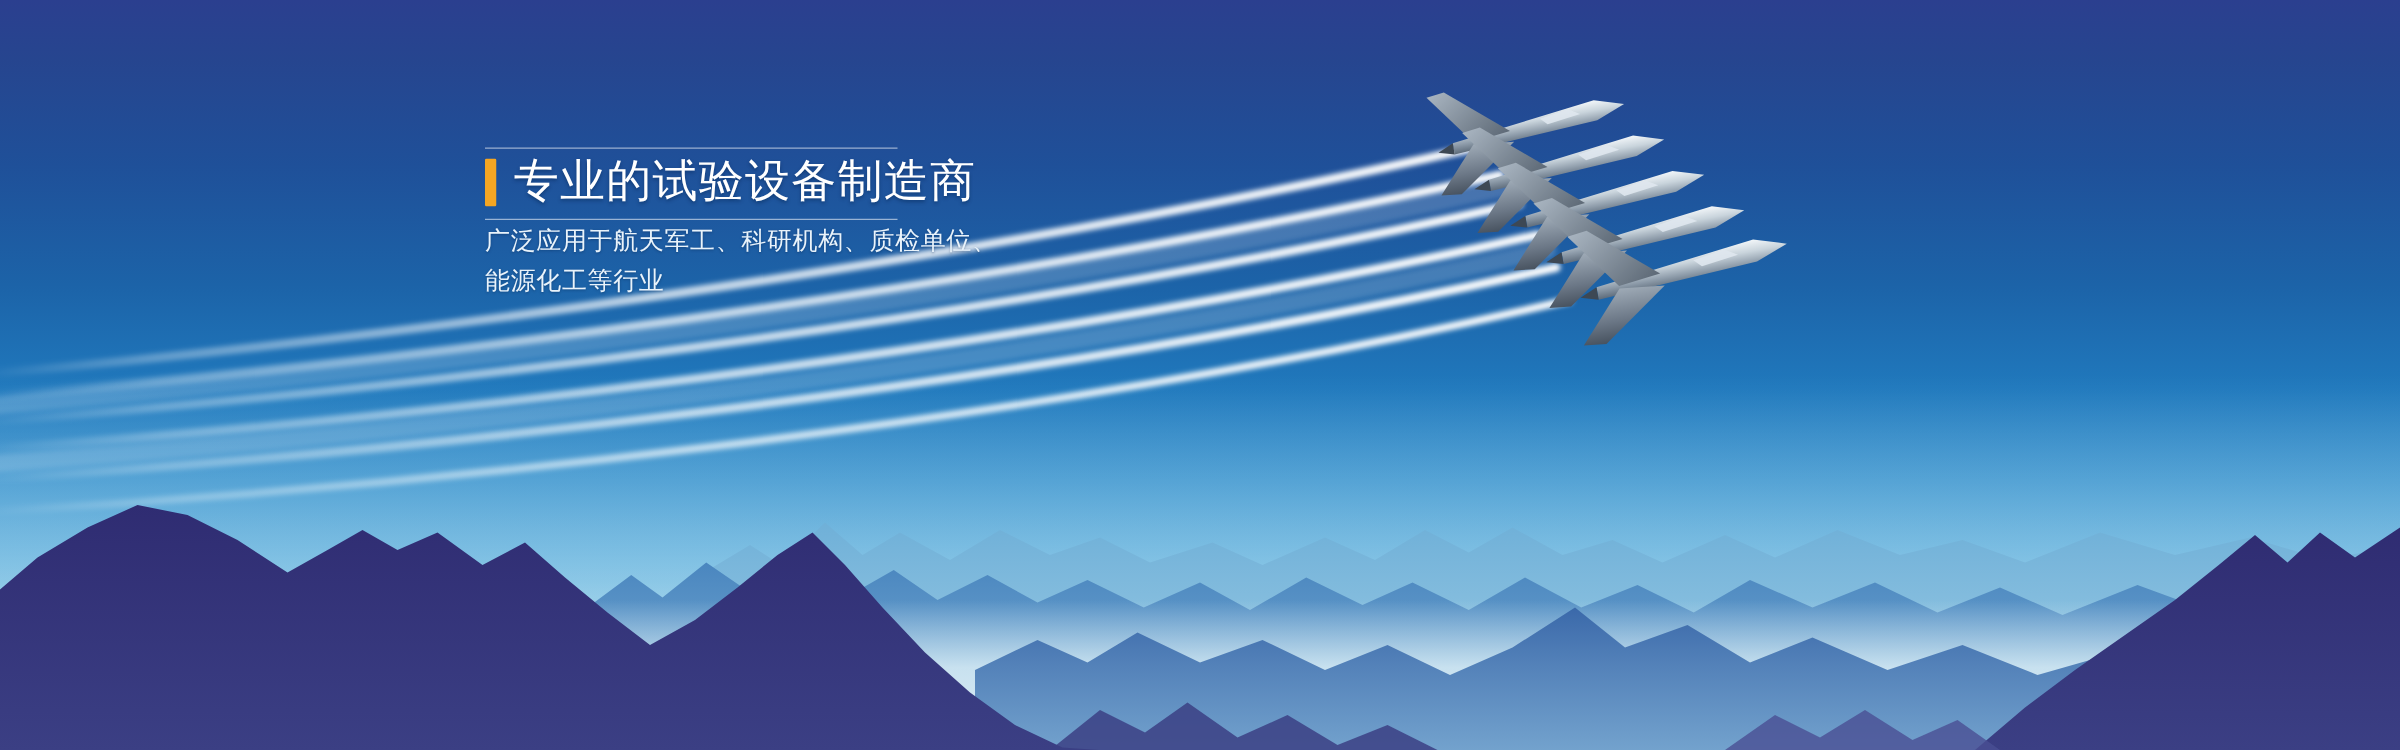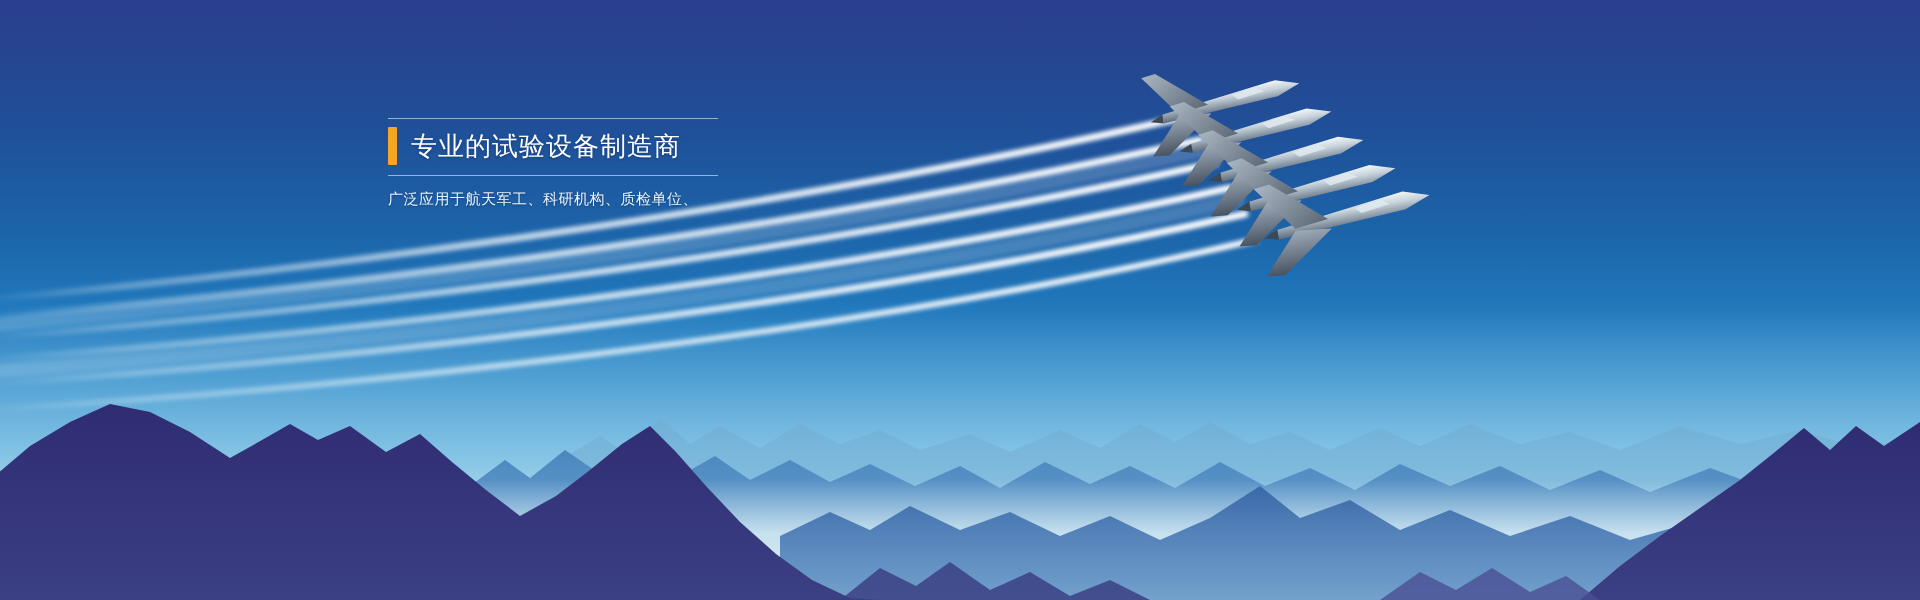--- a/index.html
+++ b/index.html
@@ -49,26 +49,26 @@
   .rule.top{ margin-left:0; }
   .rule.bottom{ width:330px; margin-top:4px; }
 
   .title-row{
     display:flex; align-items:center; gap:14px; padding:8px 0 6px 0;
   }
   .accent-bar{
     width:9px; height:38px; background:#f5a623; flex:none; border-radius:1px;
   }
   .title{
-    color:#ffffff; font-size:26px; letter-spacing:1px; line-height:1;
+    color:#ffffff; font-size:36px; letter-spacing:1px; line-height:1;
     white-space:nowrap; font-weight:400;
     text-shadow:0 1px 3px rgba(0,30,70,.45);
   }
   .subtitle{
-    margin-top:11px; color:#e9f3fb; font-size:15px; line-height:1.62;
+    color:#e9f3fb; font-size:20px; line-height:1.62;
     letter-spacing:.5px; text-shadow:0 1px 2px rgba(0,30,70,.4);
   }
   .subtitle div{ white-space:nowrap; }
 </style>
 </head>
 <body>
 
 <div class="banner">
 
   <div class="trails">
@@ -228,16 +228,17 @@
 
     <div class="title-row">
       <span class="accent-bar"></span>
       <h1 class="title">专业的试验设备制造商</h1>
     </div>
 
     <div class="rule bottom"></div>
 
     <div class="subtitle">
       <div>广泛应用于航天军工、科研机构、质检单位、</div>
+      <div>能源化工等行业</div>
     </div>
   </div>
 
 </div>
 
 </body></html>

